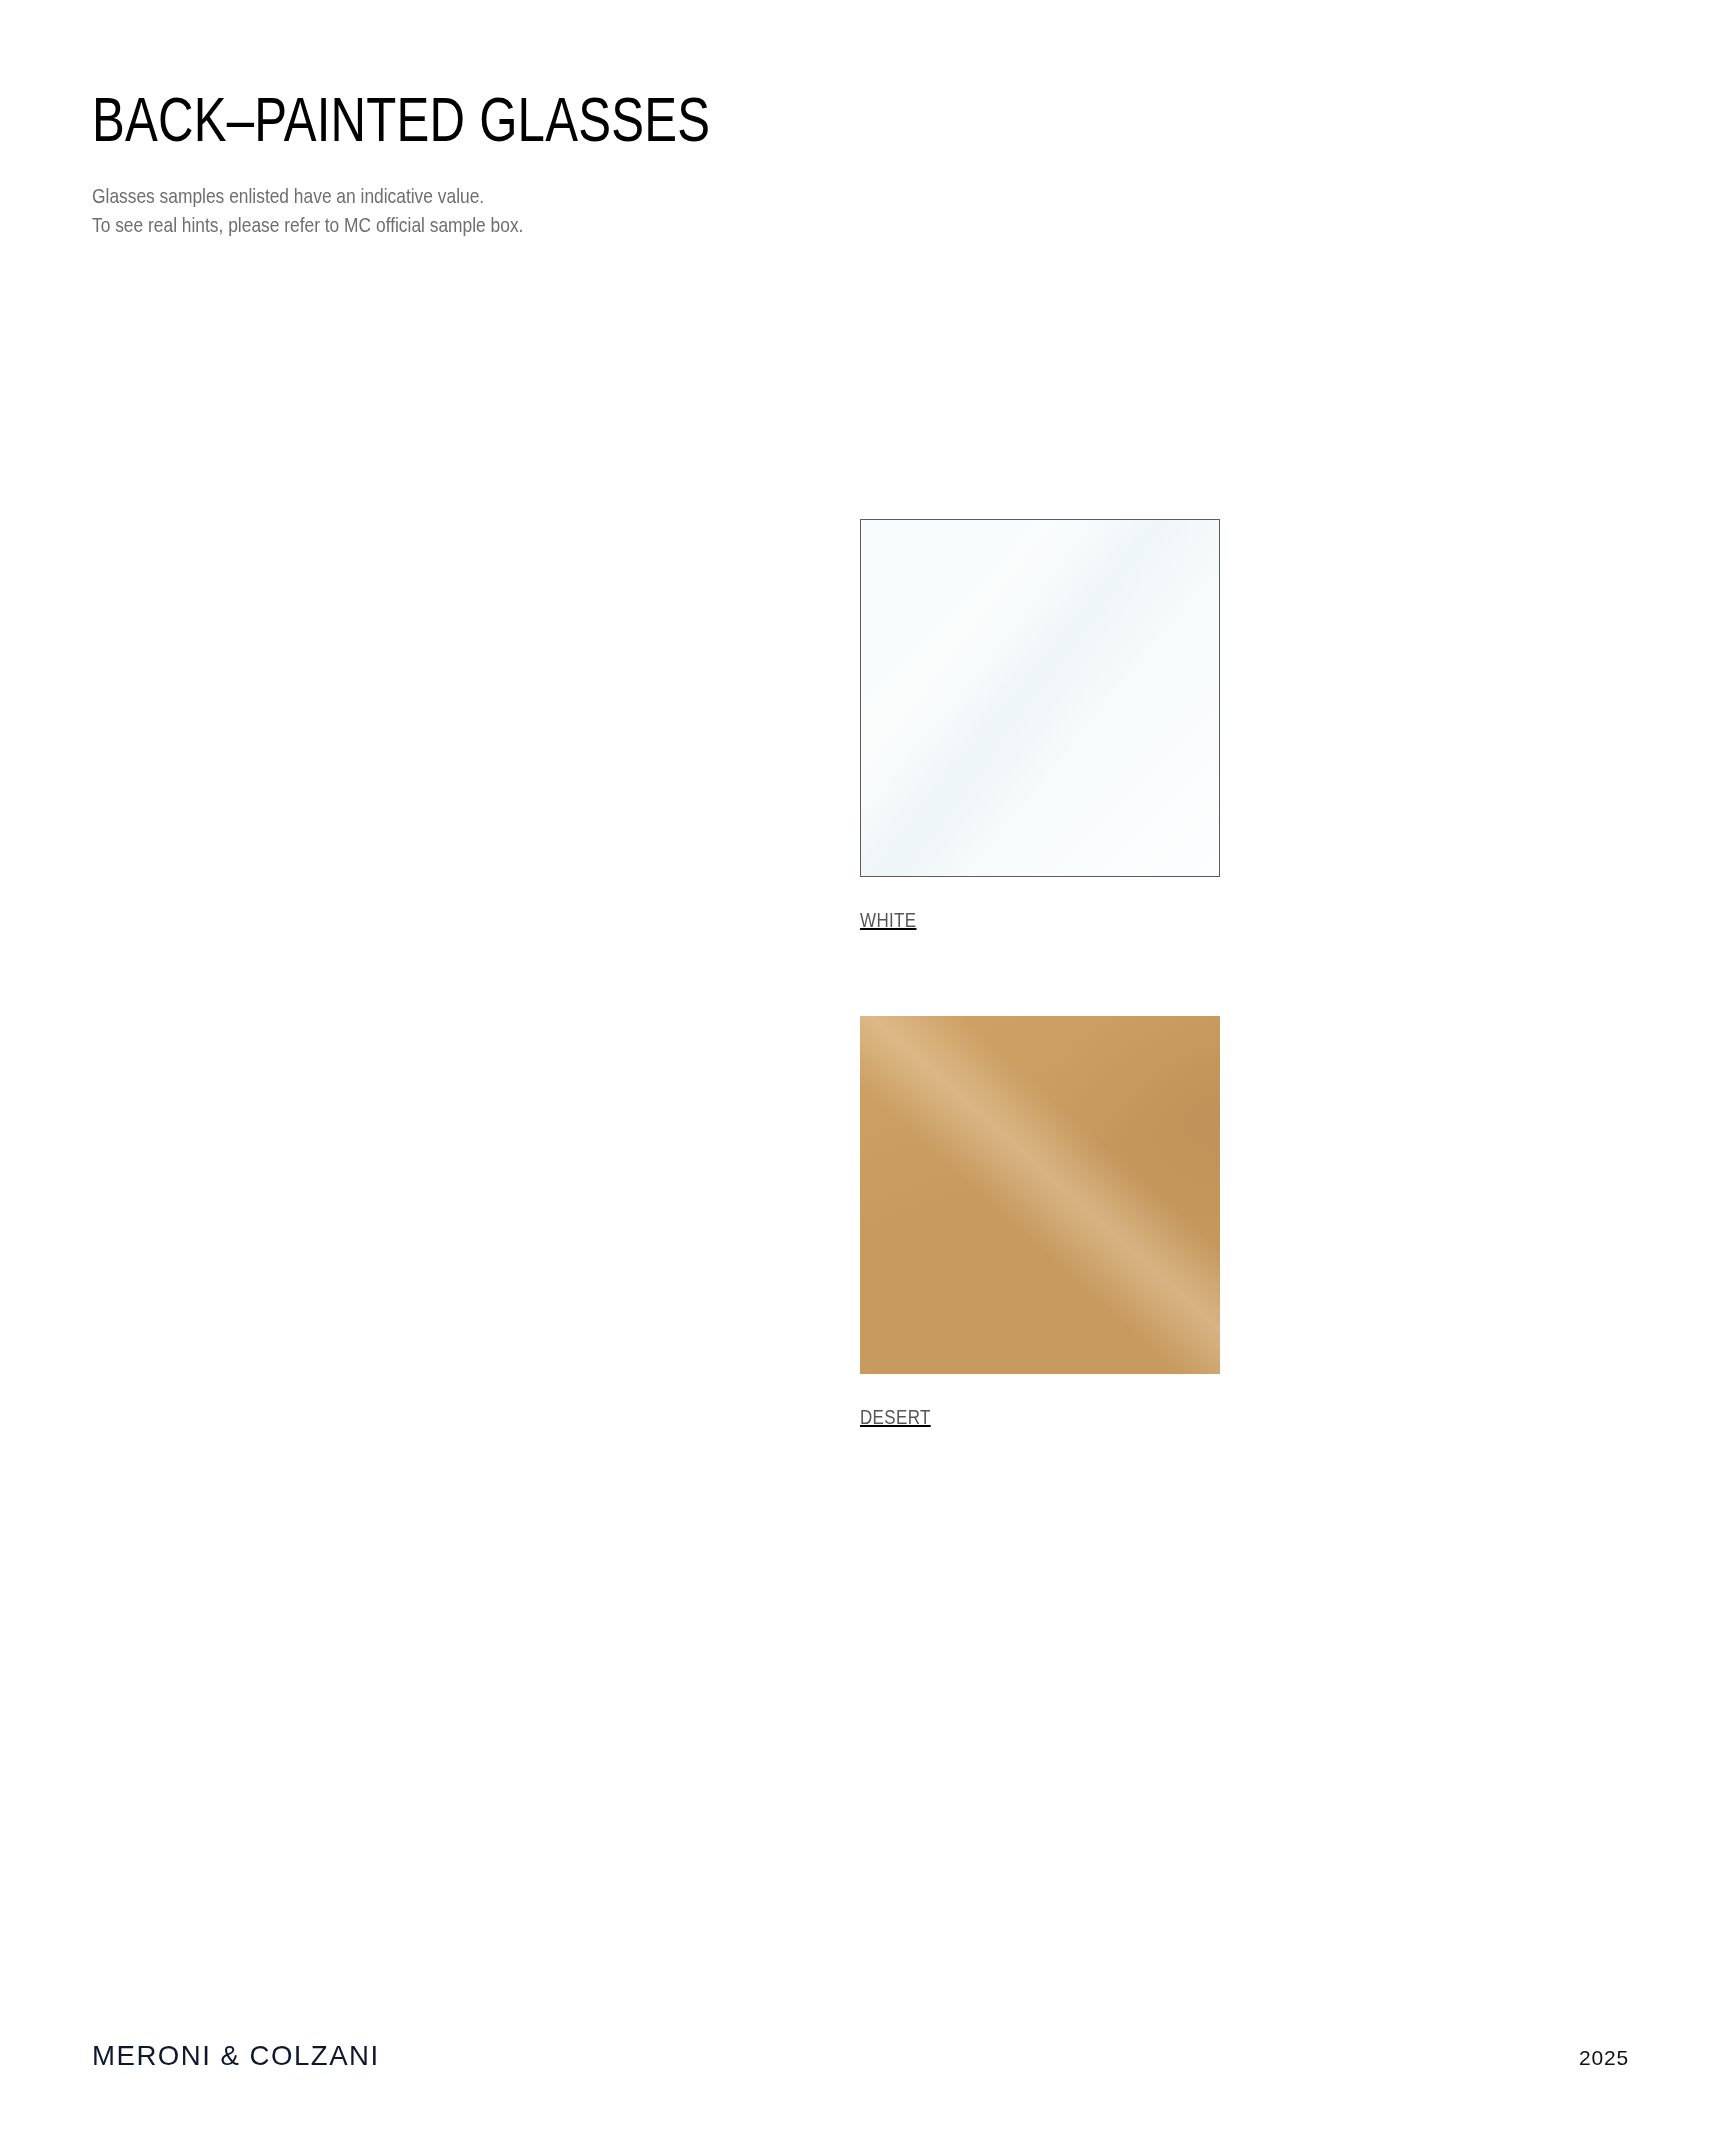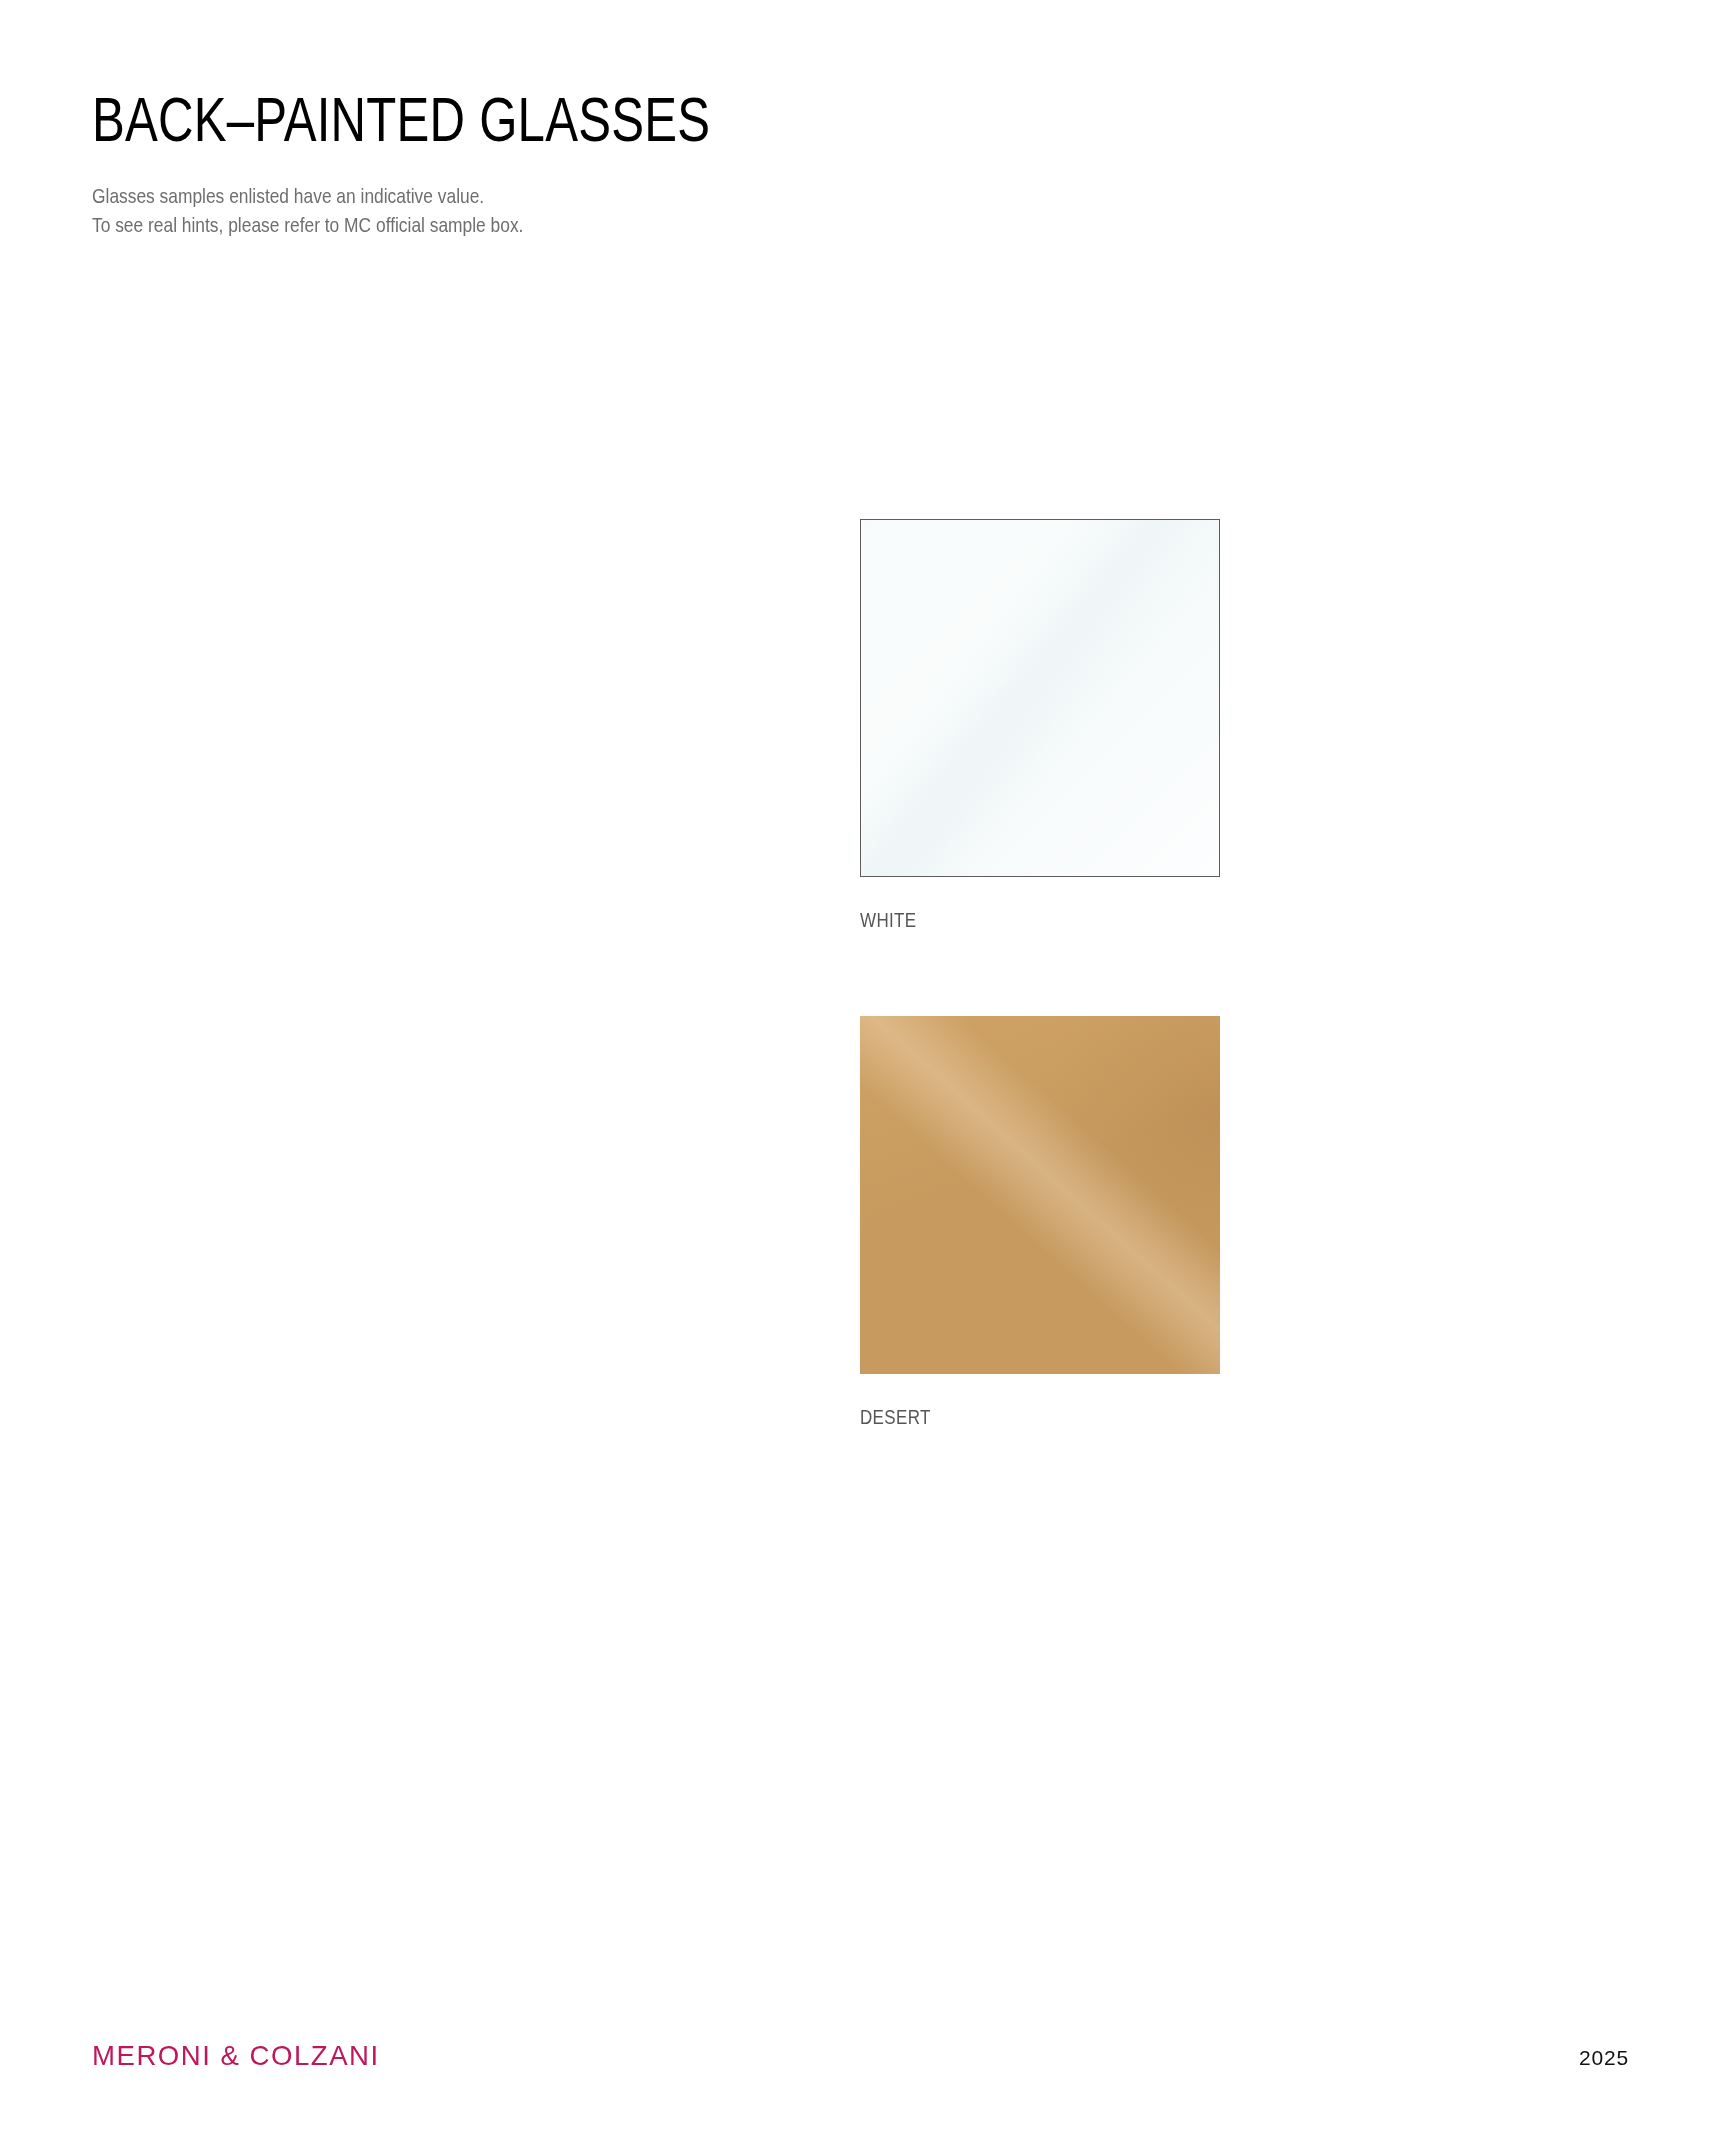--- a/index.html
+++ b/index.html
@@ -54,20 +54,21 @@
   .swatch-grid {
     position: absolute;
     left: 860px;
     top: 519px;
     width: 772px;
   }
 
   .swatch-row {
     display: flex;
     gap: 81px;
+    text-decoration: underline;
   }
   .swatch-row + .swatch-row {
     margin-top: 84px;
   }
 
   .swatch-cell {
     width: 360px;
   }
 
   .swatch-chip {
@@ -158,21 +159,21 @@
     right: 92px;
     top: 2040px;
     display: flex;
     align-items: baseline;
     justify-content: space-between;
   }
 
   .brand {
     font-size: 27.6px;
     font-weight: 300;
-    color: #be185d;
+    color: #0f172a;
     letter-spacing: 1.5px;
     white-space: nowrap;
   }
 
   .year {
     font-size: 21px;
     font-weight: 300;
     color: #111111;
     letter-spacing: 0.8px;
     white-space: nowrap;

